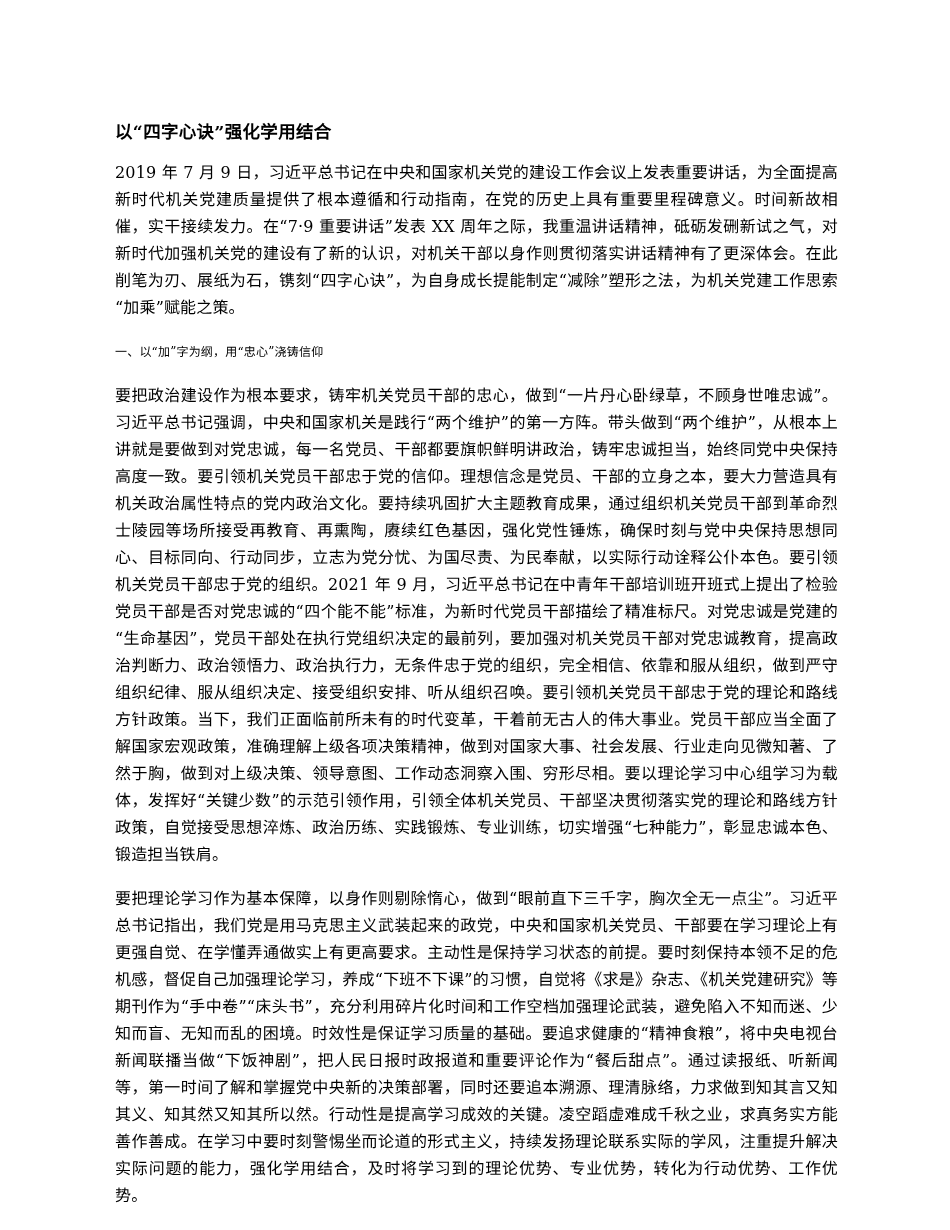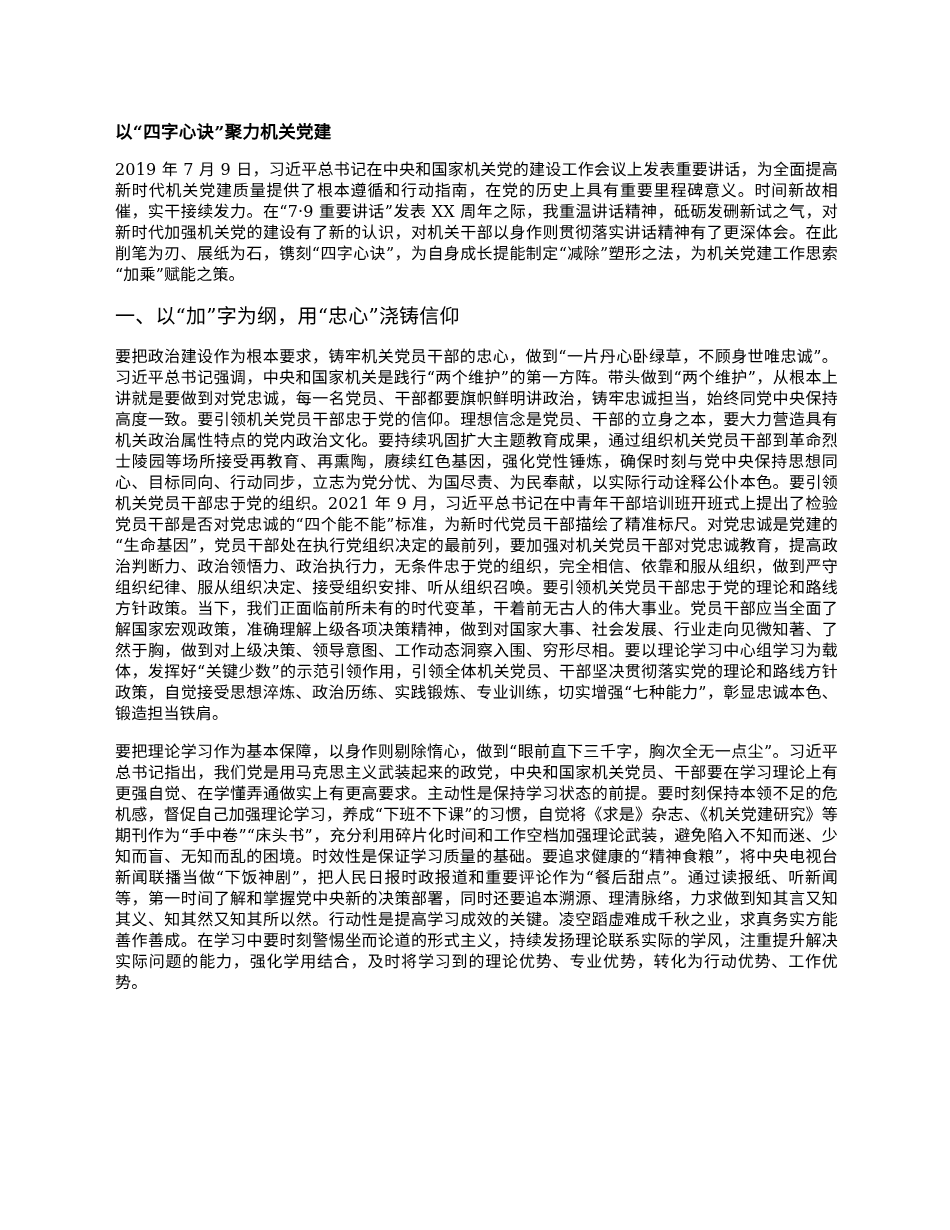--- a/index.html
+++ b/index.html
@@ -26,45 +26,45 @@
   }
   .doc-title {
     font-size: 17.5px;
     font-weight: bold;
     line-height: 28px;
     margin: 0 0 13px 0;
     letter-spacing: 0.3px;
     text-align: left;
   }
   .section-heading {
-    font-size: 20px;
+    font-size: 12px;
     font-weight: normal;
     line-height: 27px;
     margin: 18px 0 16px 0;
     letter-spacing: 0.2px;
     text-align: left;
   }
   .body-para {
     font-size: 16px;
-    line-height: 21px;
+    line-height: 27px;
     margin: 0 0 17px 0;
     text-align: justify;
     text-justify: inter-ideograph;
     letter-spacing: 0.15px;
     word-break: break-all;
   }
   .body-para:last-child {
     margin-bottom: 0;
   }
 </style>
 </head>
 <body>
 
 <div class="page">
-  <h1 class="doc-title">以“四字心诀”聚力机关党建</h1>
+  <h1 class="doc-title">以“四字心诀”强化学用结合</h1>
 
   <p class="body-para">2019 年 7 月 9 日，习近平总书记在中央和国家机关党的建设工作会议上发表重要讲话，为全面提高新时代机关党建质量提供了根本遵循和行动指南，在党的历史上具有重要里程碑意义。时间新故相催，实干接续发力。在“7·9 重要讲话”发表 XX 周年之际，我重温讲话精神，砥砺发硎新试之气，对新时代加强机关党的建设有了新的认识，对机关干部以身作则贯彻落实讲话精神有了更深体会。在此削笔为刃、展纸为石，镌刻“四字心诀”，为自身成长提能制定“减除”塑形之法，为机关党建工作思索“加乘”赋能之策。</p>
 
   <h2 class="section-heading">一、以“加”字为纲，用“忠心”浇铸信仰</h2>
 
   <p class="body-para">要把政治建设作为根本要求，铸牢机关党员干部的忠心，做到“一片丹心卧绿草，不顾身世唯忠诚”。习近平总书记强调，中央和国家机关是践行“两个维护”的第一方阵。带头做到“两个维护”，从根本上讲就是要做到对党忠诚，每一名党员、干部都要旗帜鲜明讲政治，铸牢忠诚担当，始终同党中央保持高度一致。要引领机关党员干部忠于党的信仰。理想信念是党员、干部的立身之本，要大力营造具有机关政治属性特点的党内政治文化。要持续巩固扩大主题教育成果，通过组织机关党员干部到革命烈士陵园等场所接受再教育、再熏陶，赓续红色基因，强化党性锤炼，确保时刻与党中央保持思想同心、目标同向、行动同步，立志为党分忧、为国尽责、为民奉献，以实际行动诠释公仆本色。要引领机关党员干部忠于党的组织。2021 年 9 月，习近平总书记在中青年干部培训班开班式上提出了检验党员干部是否对党忠诚的“四个能不能”标准，为新时代党员干部描绘了精准标尺。对党忠诚是党建的“生命基因”，党员干部处在执行党组织决定的最前列，要加强对机关党员干部对党忠诚教育，提高政治判断力、政治领悟力、政治执行力，无条件忠于党的组织，完全相信、依靠和服从组织，做到严守组织纪律、服从组织决定、接受组织安排、听从组织召唤。要引领机关党员干部忠于党的理论和路线方针政策。当下，我们正面临前所未有的时代变革，干着前无古人的伟大事业。党员干部应当全面了解国家宏观政策，准确理解上级各项决策精神，做到对国家大事、社会发展、行业走向见微知著、了然于胸，做到对上级决策、领导意图、工作动态洞察入围、穷形尽相。要以理论学习中心组学习为载体，发挥好“关键少数”的示范引领作用，引领全体机关党员、干部坚决贯彻落实党的理论和路线方针政策，自觉接受思想淬炼、政治历练、实践锻炼、专业训练，切实增强“七种能力”，彰显忠诚本色、锻造担当铁肩。</p>
 
 
   <p class="body-para">要把理论学习作为基本保障，以身作则剔除惰心，做到“眼前直下三千字，胸次全无一点尘”。习近平总书记指出，我们党是用马克思主义武装起来的政党，中央和国家机关党员、干部要在学习理论上有更强自觉、在学懂弄通做实上有更高要求。主动性是保持学习状态的前提。要时刻保持本领不足的危机感，督促自己加强理论学习，养成“下班不下课”的习惯，自觉将《求是》杂志、《机关党建研究》等期刊作为“手中卷”“床头书”，充分利用碎片化时间和工作空档加强理论武装，避免陷入不知而迷、少知而盲、无知而乱的困境。时效性是保证学习质量的基础。要追求健康的“精神食粮”，将中央电视台新闻联播当做“下饭神剧”，把人民日报时政报道和重要评论作为“餐后甜点”。通过读报纸、听新闻等，第一时间了解和掌握党中央新的决策部署，同时还要追本溯源、理清脉络，力求做到知其言又知其义、知其然又知其所以然。行动性是提高学习成效的关键。凌空蹈虚难成千秋之业，求真务实方能善作善成。在学习中要时刻警惕坐而论道的形式主义，持续发扬理论联系实际的学风，注重提升解决实际问题的能力，强化学用结合，及时将学习到的理论优势、专业优势，转化为行动优势、工作优势。</p>
 </div>

